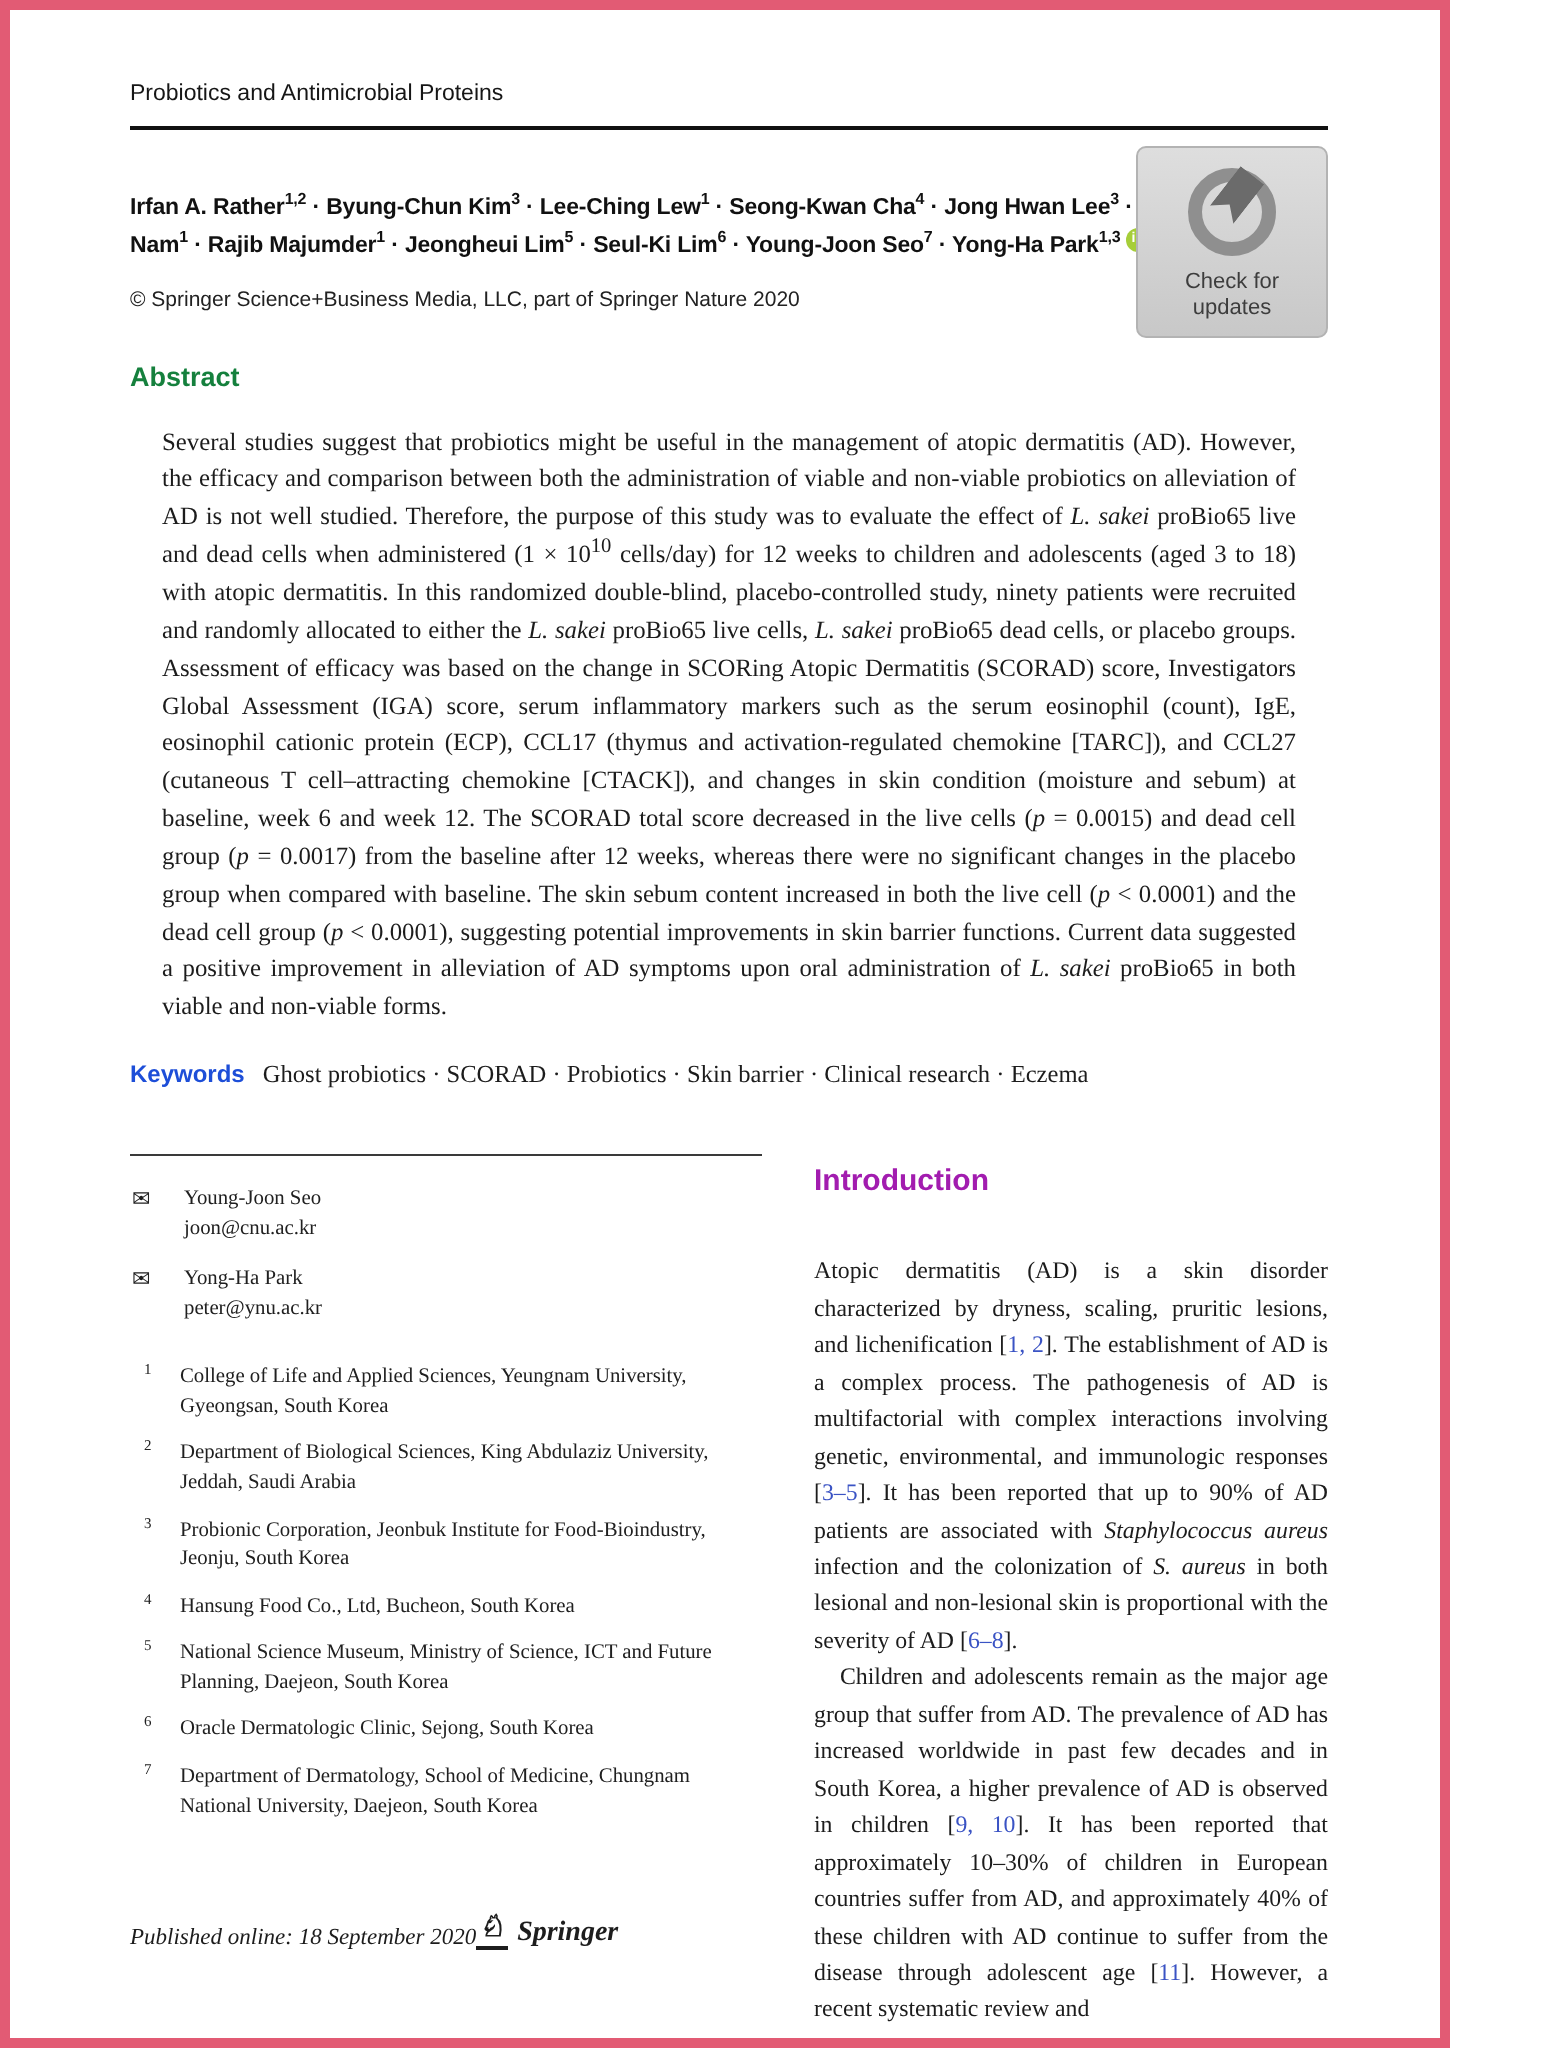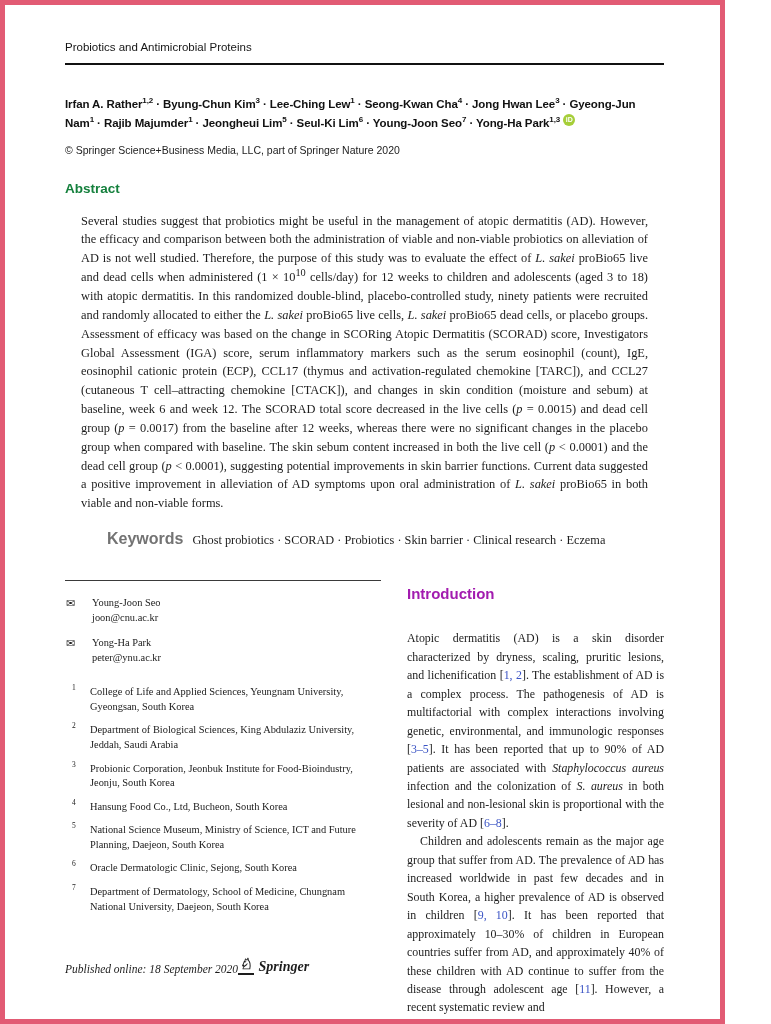--- a/index.html
+++ b/index.html
@@ -32,21 +32,21 @@
   
   .copyright{font-family:"Liberation Sans",sans-serif;font-size:10.5px;margin-top:11px;color:#222;}
   
   .abstract h2{font-family:"Liberation Sans",sans-serif;font-size:13.5px;margin:25px 0 3px;color:#15803d;}
   .abstract p{font-size:12.4px;line-height:1.52;text-align:justify;margin:16px;}
   .seg-i{font-style:italic;}
   .seg-cite{color:#3a53c4;}
   sup{line-height:0;}
   
   .keywords{margin-top:17px;font-size:12.3px;}
-  .kw-label{font-family:"Liberation Sans",sans-serif;font-weight:bold;font-size:16px;margin-right:9px;color:#737373;margin-left:42px;}
+  .kw-label{font-family:"Liberation Sans",sans-serif;font-weight:bold;font-size:12px;margin-right:9px;color:#1d4ed8;}
   
   .columns{display:flex;margin-top:32px;gap:26px;}
   .col-left{width:316px;flex:none;font-size:10.4px;color:#202020;}
   .rule-thin{border-top:1px solid #3a3a3a;margin-bottom:15px;}
   .corr{position:relative;padding-left:27px;margin-bottom:11px;line-height:1.4;}
   .env{position:absolute;left:1px;top:0;font-size:11px;}
   .corr-email{cursor:pointer;}
   .affils{margin-top:20px;padding:0;}
   .affil{position:relative;padding-left:25px;margin-bottom:9px;line-height:1.4;}
   .affil .num{position:absolute;left:7px;top:-2px;font-size:7.5px;}
@@ -65,20 +65,27 @@
 <body>
 
 <div class="frame">
 
   <header>
     <div class="journal-name">Probiotics and Antimicrobial Proteins</div>
     <div class="rule-thick"></div>
   </header>
 
   <div class="title-wrap">
+    <div class="check-badge">
+      <div class="badge-icon">
+        <div class="ring"></div>
+        <div class="bm"></div>
+      </div>
+      <div class="badge-text">Check for updates</div>
+    </div>
   </div>
 
   <div class="authors" id="authors"><span>Irfan A. Rather<sup>1,2</sup></span><span class="dot"> · </span><span>Byung-Chun Kim<sup>3</sup></span><span class="dot"> · </span><span>Lee-Ching Lew<sup>1</sup></span><span class="dot"> · </span><span>Seong-Kwan Cha<sup>4</sup></span><span class="dot"> · </span><span>Jong Hwan Lee<sup>3</sup></span><span class="dot"> · </span><span>Gyeong-Jun Nam<sup>1</sup></span><span class="dot"> · </span><span>Rajib Majumder<sup>1</sup></span><span class="dot"> · </span><span>Jeongheui Lim<sup>5</sup></span><span class="dot"> · </span><span>Seul-Ki Lim<sup>6</sup></span><span class="dot"> · </span><span>Young-Joon Seo<sup>7</sup></span><span class="dot"> · </span><span>Yong-Ha Park<sup>1,3</sup></span><span class="orcid">iD</span></div>
 
   <div class="copyright">© Springer Science+Business Media, LLC, part of Springer Nature 2020</div>
 
   <section class="abstract">
     <h2>Abstract</h2>
     <p><span>Several studies suggest that probiotics might be useful in the management of atopic dermatitis (AD). However, the efficacy and comparison between both the administration of viable and non-viable probiotics on alleviation of AD is not well studied. Therefore, the purpose of this study was to evaluate the effect of </span><span class="seg-i">L. sakei</span><span> proBio65 live and dead cells when administered (1 × 10</span><sup>10</sup><span> cells/day) for 12 weeks to children and adolescents (aged 3 to 18) with atopic dermatitis. In this randomized double-blind, placebo-controlled study, ninety patients were recruited and randomly allocated to either the </span><span class="seg-i">L. sakei</span><span> proBio65 live cells, </span><span class="seg-i">L. sakei</span><span> proBio65 dead cells, or placebo groups. Assessment of efficacy was based on the change in SCORing Atopic Dermatitis (SCORAD) score, Investigators Global Assessment (IGA) score, serum inflammatory markers such as the serum eosinophil (count), IgE, eosinophil cationic protein (ECP), CCL17 (thymus and activation-regulated chemokine [TARC]), and CCL27 (cutaneous T cell–attracting chemokine [CTACK]), and changes in skin condition (moisture and sebum) at baseline, week 6 and week 12. The SCORAD total score decreased in the live cells (</span><span class="seg-i">p</span><span> = 0.0015) and dead cell group (</span><span class="seg-i">p</span><span> = 0.0017) from the baseline after 12 weeks, whereas there were no significant changes in the placebo group when compared with baseline. The skin sebum content increased in both the live cell (</span><span class="seg-i">p</span><span> &lt; 0.0001) and the dead cell group (</span><span class="seg-i">p</span><span> &lt; 0.0001), suggesting potential improvements in skin barrier functions. Current data suggested a positive improvement in alleviation of AD symptoms upon oral administration of </span><span class="seg-i">L. sakei</span><span> proBio65 in both viable and non-viable forms.</span></p>
   </section>

